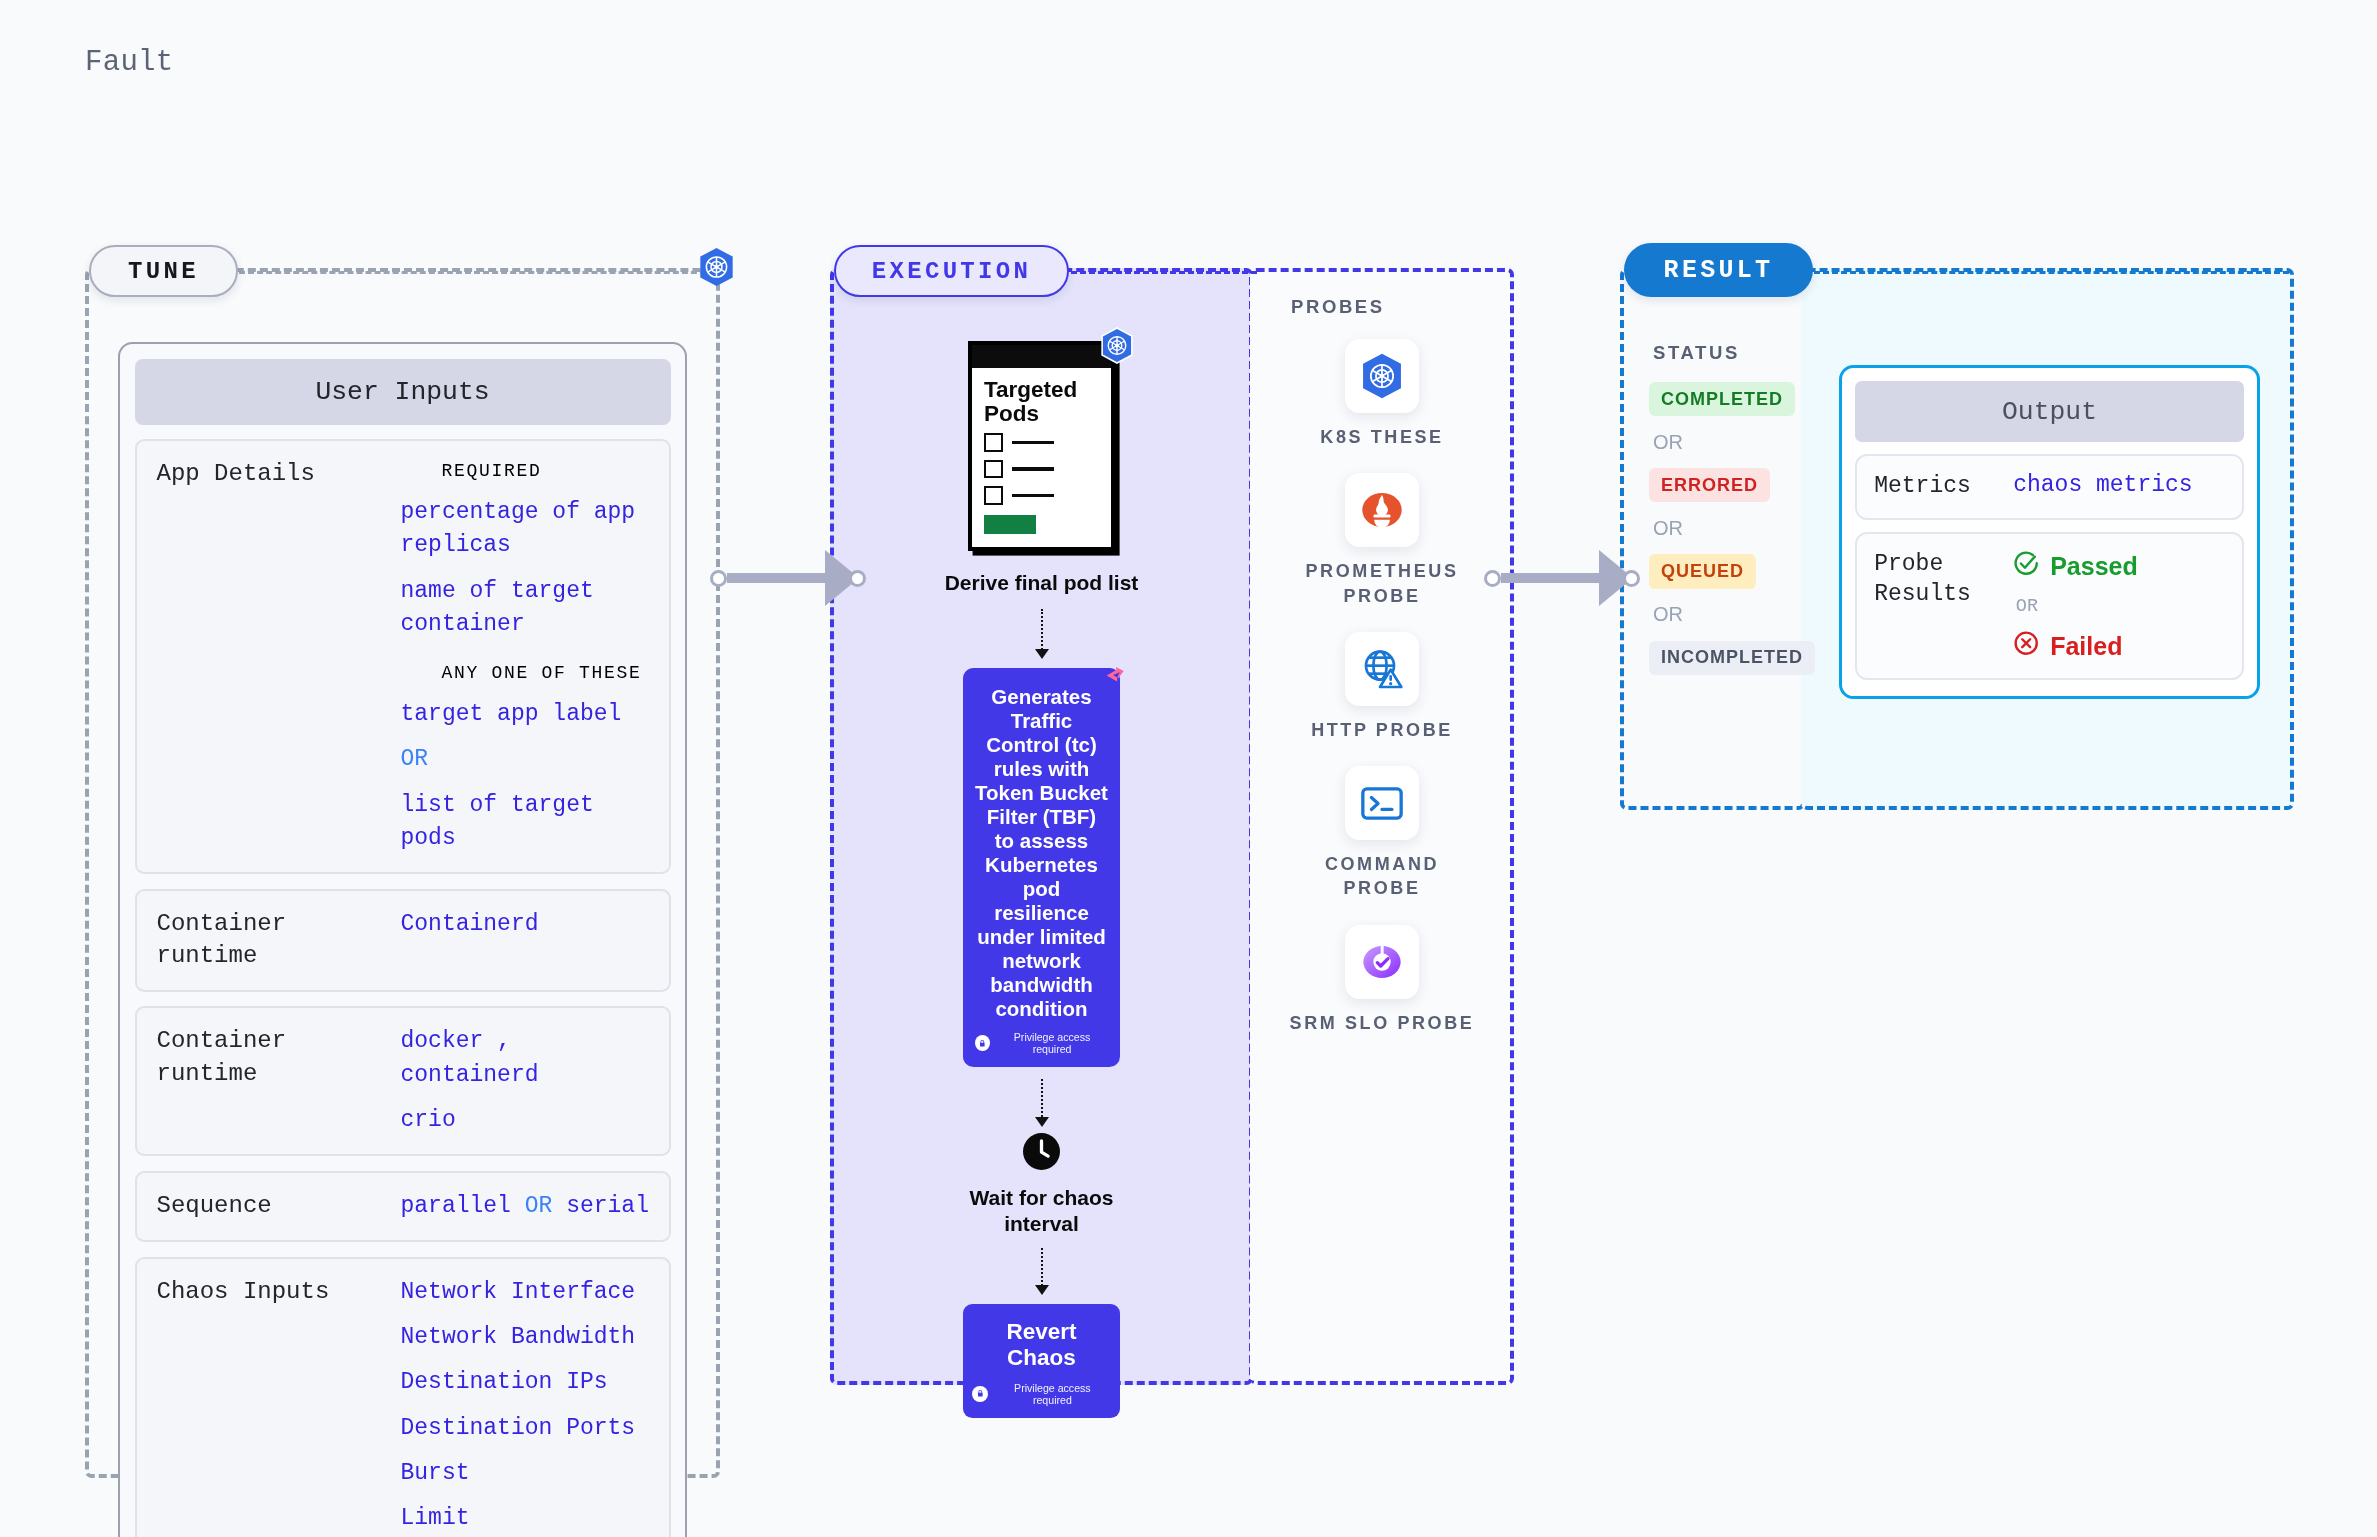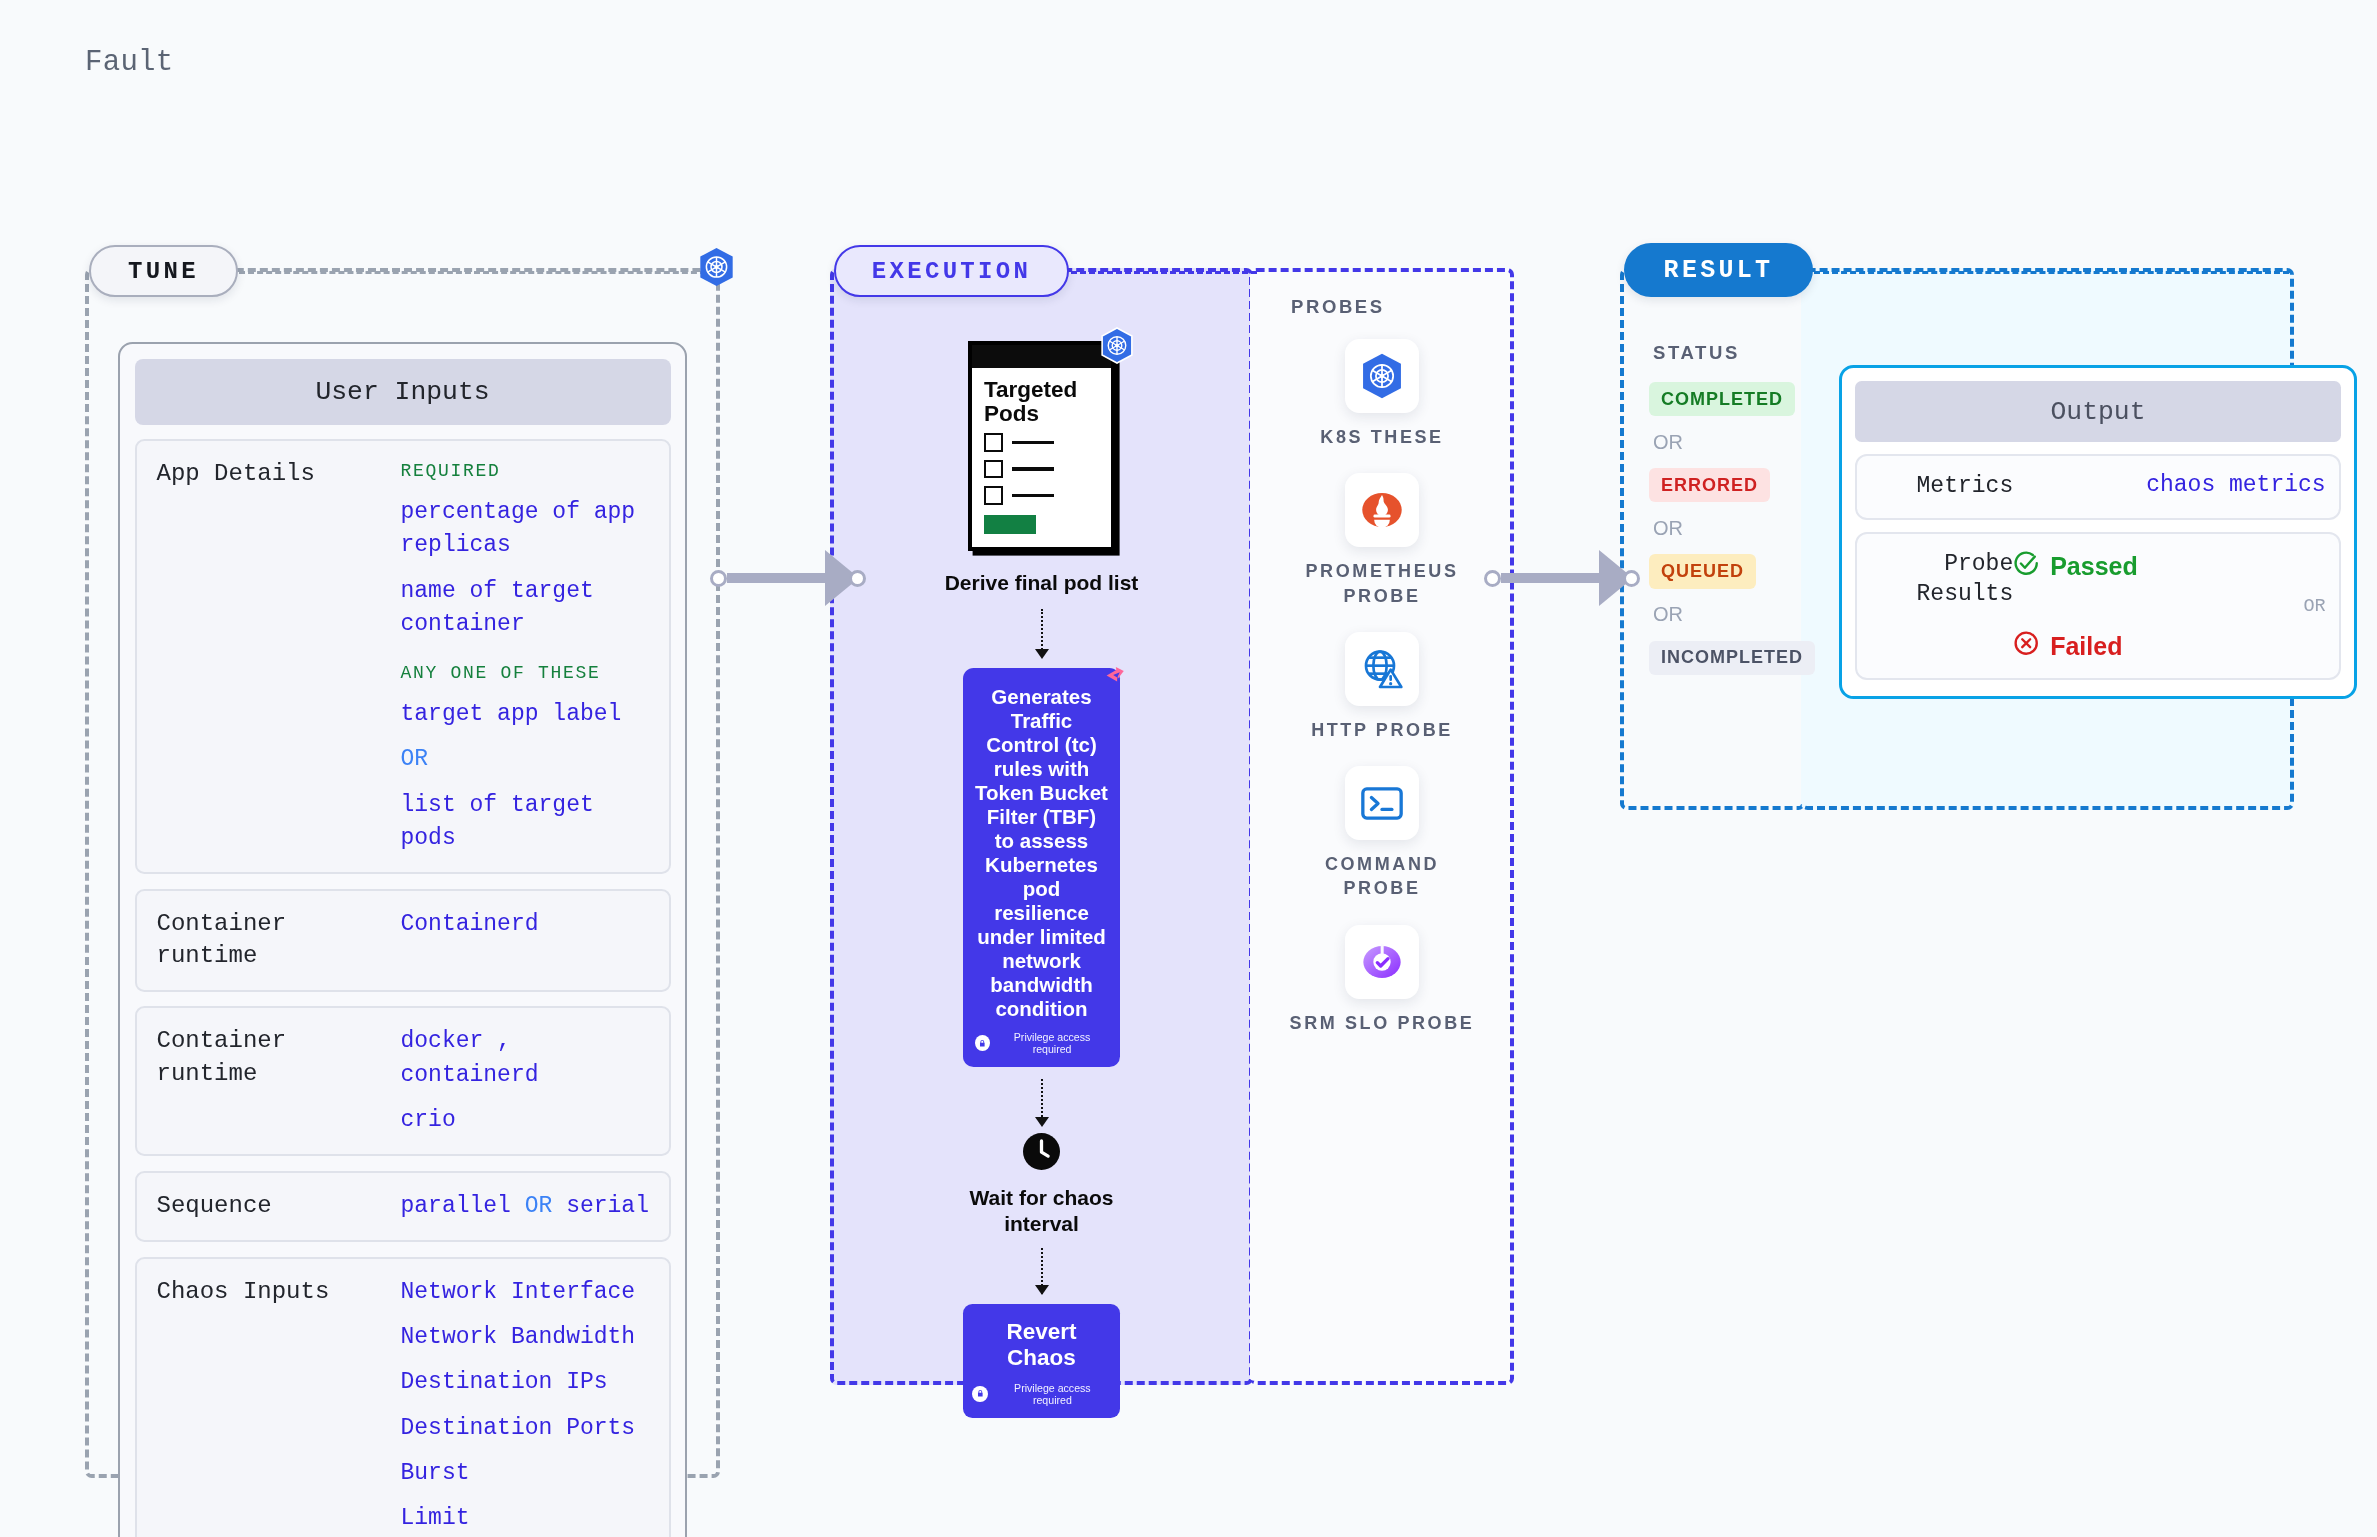--- a/index.html
+++ b/index.html
@@ -82,21 +82,21 @@
   }
   .ui-section {
     margin-top:14.5px; background:#f5f6fa; border:2px solid #dfe2ea; border-radius:9.3px;
     display:flex; padding:17px 17px 17px 20px; gap:26px;
   }
   .ui-key {
     width:218px; flex:0 0 218px;
     font-family:"Liberation Mono", monospace; font-size:24px; color:#22252c; line-height:1.35;
   }
   .ui-val { flex:1; font-family:"Liberation Mono", monospace; font-size:23px; color:#3423e0; line-height:1.45; }
-  .ui-val .subtle { color:#15803d; font-size:18px; letter-spacing:1.7px; display:block; }
+  .ui-val .subtle { color:#000000; font-size:18px; letter-spacing:1.7px; display:block;margin-left:41px; }
   .ui-val .or { color:#3b82f6; }
   .ui-val .item { display:block; margin-top:12px; }
   .ui-val .gap { display:block; height:18.5px; }
 
   
   #exec-flow { position:absolute; left:830px; top:268px; width:423px; }
   .flow-center { display:flex; flex-direction:column; align-items:center; }
 
   #pods-card-wrap { position:relative; margin-top:73px; }
   #pods-card {
@@ -179,24 +179,23 @@
     font-weight:bold; font-size:18px; letter-spacing:1px;
   }
   .chip-completed   { background:#d9f5de; color:#157c25; }
   .chip-errored     { background:#fde2e2; color:#cf2222; }
   .chip-queued      { background:#fdedbf; color:#c2410c; }
   .chip-incompleted { background:#eceef5; color:#4c5366; }
   .or-sep { font-size:20px; color:#9aa3b4; margin:14.5px 0 14.5px 4px; }
 
   
   #output-card {
-    position:absolute; left:1839px; top:365px; width:518px;
+    position:absolute; left:1839px; top:365px; width:421px;
     background:#ffffff; border:3.3px solid #08a2e6; border-radius:14.5px;
     padding:13.2px 13.2px 16px 13.2px;
-    text-align:right;
   }
   #output-header {
     background:#d5d7e6; border-radius:6.6px; height:61px;
     display:flex; align-items:center; justify-content:center;
     font-family:"Liberation Mono", monospace; font-size:26.4px; color:#4b5060;
   }
   .out-section {
     margin-top:12px; background:#fbfcfe; border:2px solid #e3e6ee; border-radius:12px;
     display:flex; padding:16px 13.2px 16px 17px;
   }

